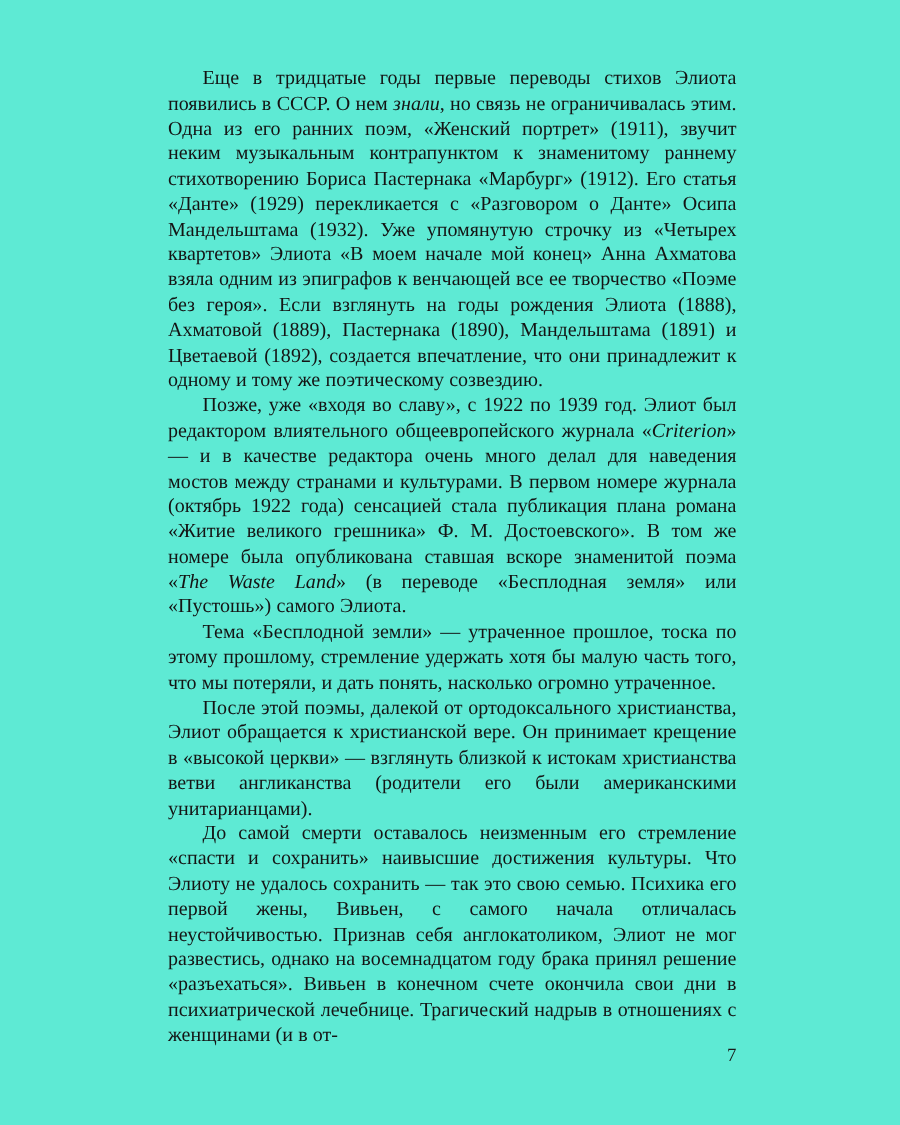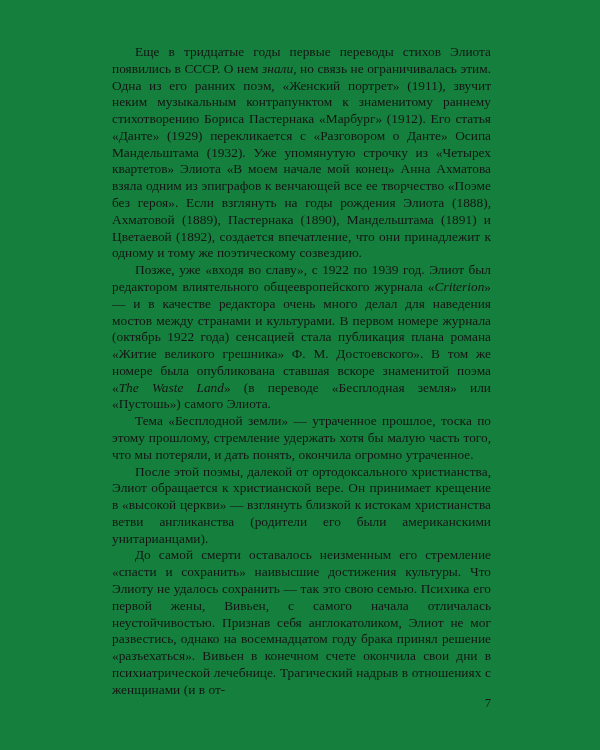--- a/index.html
+++ b/index.html
@@ -16,21 +16,21 @@
     color: #141414;
     -webkit-font-smoothing: antialiased;
   }
 
   #page {
     position: absolute;
     left: 0;
     top: 0;
     width: 600px;
     height: 750px;
-    background: #15803d;
+    background: #5eead4;
   }
 
   #text-column {
     position: absolute;
     left: 112px;
     top: 44px;
     width: 379px;
   }
 
   p.body-par {
@@ -74,21 +74,21 @@
 <body>
 
 <div id="page">
 
   <div id="text-column">
 
     <p class="body-par"><span>Еще в тридцатые годы первые переводы стихов Элиота появились в СССР. О нем </span><em>знали</em><span>, но связь не ограничивалась этим. Одна из его ранних поэм, «Женский портрет» (1911), звучит неким музыкальным контрапунктом к знаменитому раннему стихотворению Бориса Пастернака «Марбург» (1912). Его статья «Данте» (1929) перекликается с «Разговором о Данте» Осипа Мандельштама (1932). Уже упомянутую строчку из «Четырех квартетов» Элиота «В моем начале мой конец» Анна Ахматова взяла одним из эпиграфов к венчающей все ее творчество «Поэме без героя». Если взглянуть на годы рождения Элиота (1888), Ахматовой (1889), Пастернака (1890), Мандельштама (1891) и Цветаевой (1892), создается впечатление, что они принадлежит к одному и тому же поэтическому созвездию.</span></p>
 
     <p class="body-par"><span>Позже, уже «входя во славу», с 1922 по 1939 год. Элиот был редактором влиятельного общеевропейского журнала «</span><em>Criterion</em><span>» — и в качестве редактора очень много делал для наведения мостов между странами и культурами. В первом номере журнала (октябрь 1922 года) сенсацией стала публикация плана романа «Житие великого грешника» Ф. М. Достоевского». В том же номере была опубликована ставшая вскоре знаменитой поэма «</span><em>The Waste Land</em><span>» (в переводе «Бесплодная земля» или «Пустошь») самого Элиота.</span></p>
 
-    <p class="body-par"><span>Тема «Бесплодной земли» — утраченное прошлое, тоска по этому прошлому, стремление удержать хотя бы малую часть того, что мы потеряли, и дать понять, окончила огромно утраченное.</span></p>
+    <p class="body-par"><span>Тема «Бесплодной земли» — утраченное прошлое, тоска по этому прошлому, стремление удержать хотя бы малую часть того, что мы потеряли, и дать понять, насколько огромно утраченное.</span></p>
 
 
     <p class="body-par"><span>После этой поэмы, далекой от ортодоксального христианства, Элиот обращается к христианской вере. Он принимает крещение в «высокой церкви» — взглянуть близкой к истокам христианства ветви англиканства (родители его были американскими унитарианцами).</span></p>
 
     <p class="body-par"><span>До самой смерти оставалось неизменным его стремление «спасти и сохранить» наивысшие достижения культуры. Что Элиоту не удалось сохранить — так это свою семью. Психика его первой жены, Вивьен, с самого начала отличалась неустойчивостью. Признав себя англокатоликом, Элиот не мог развестись, однако на восемнадцатом году брака принял решение «разъехаться». Вивьен в конечном счете окончила свои дни в психиатрической лечебнице. Трагический надрыв в отношениях с женщинами (и в от-</span></p>
 
   </div>
 
   <div id="page-number">7</div>
 

